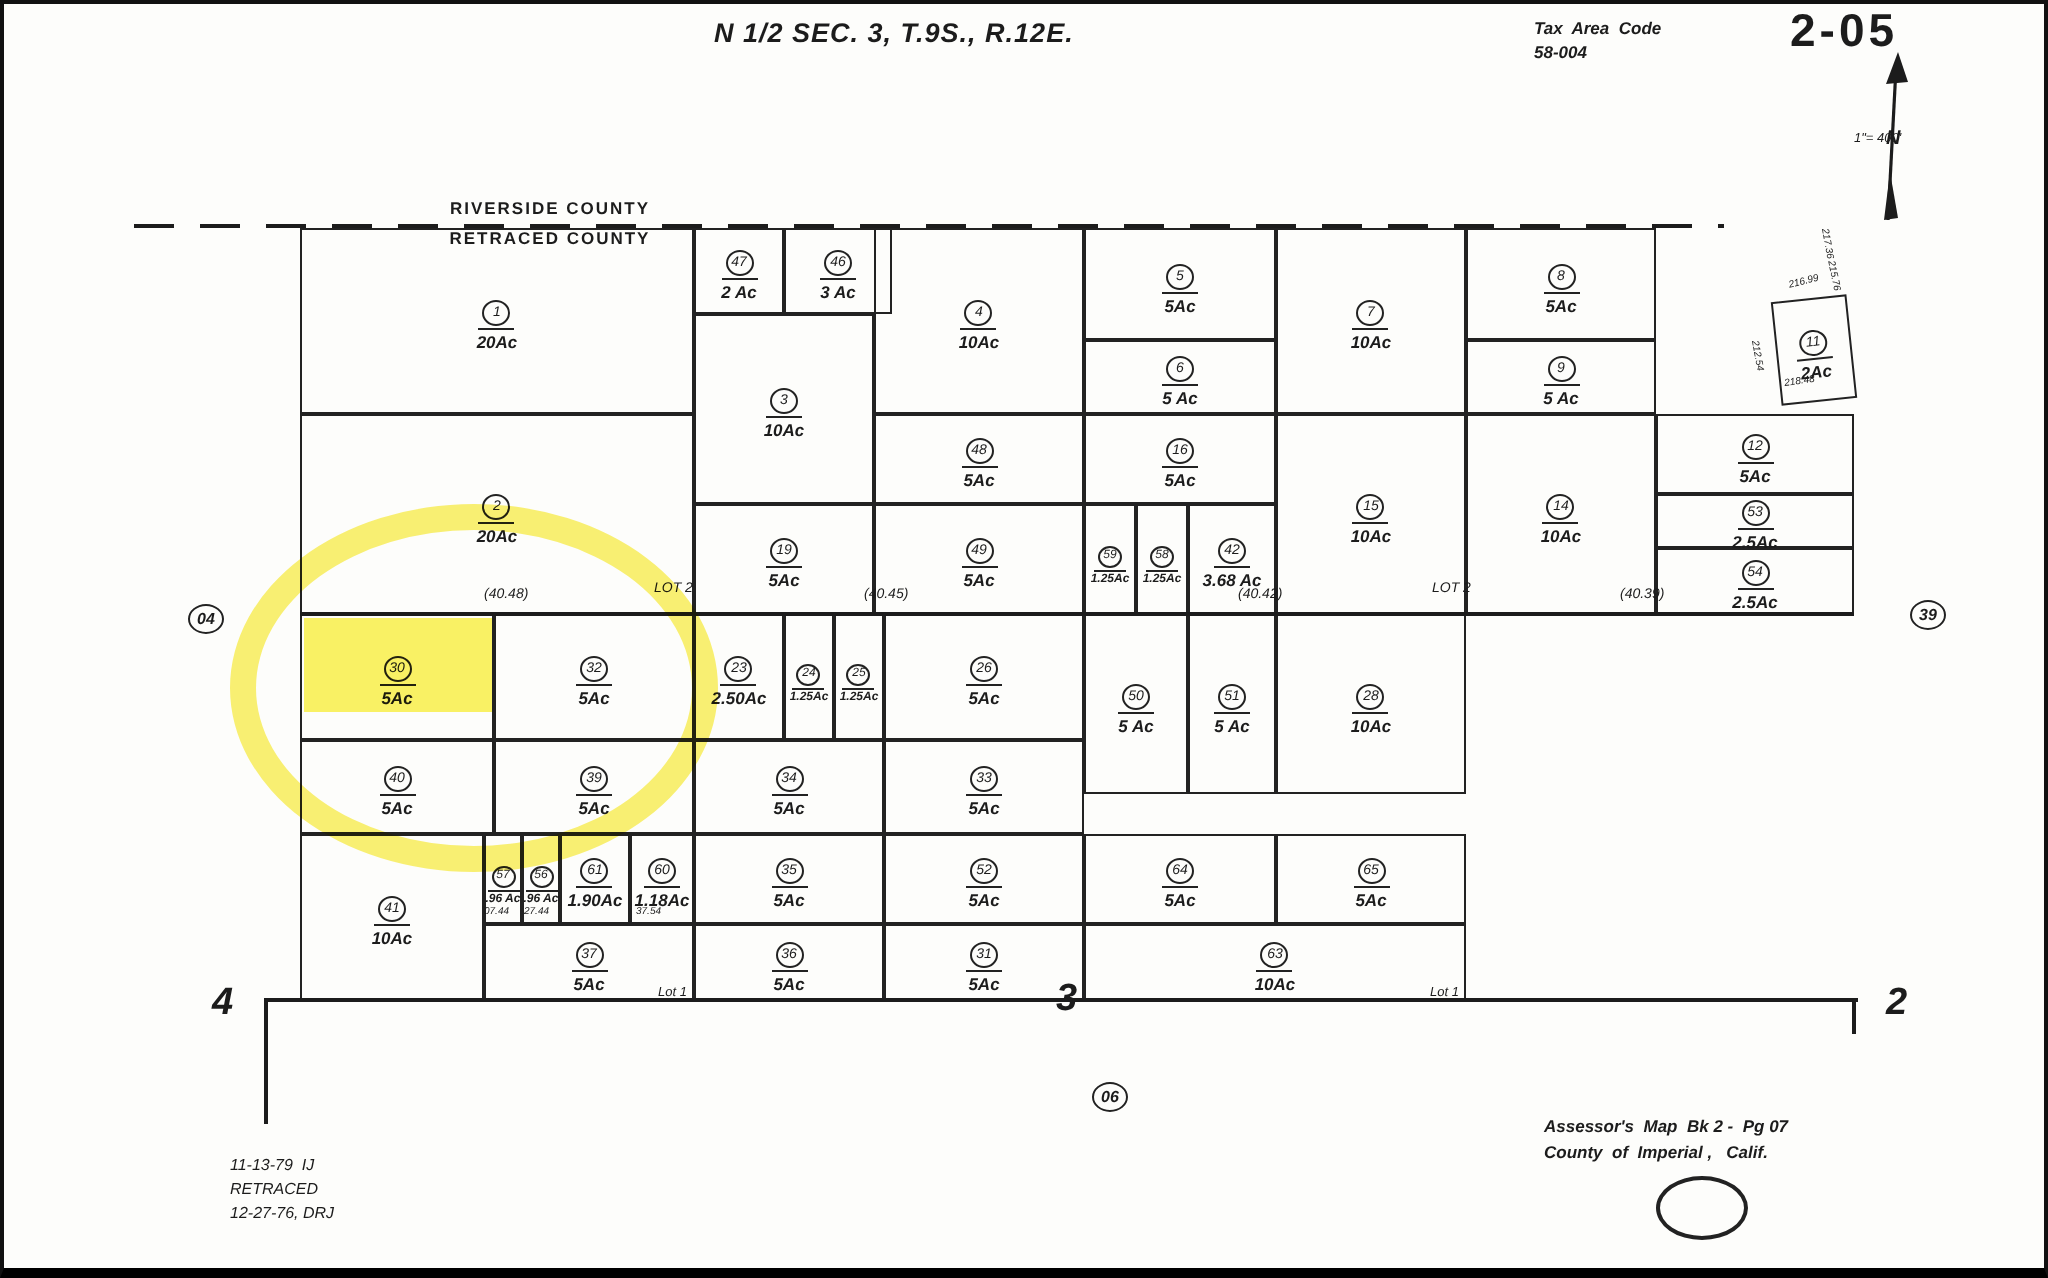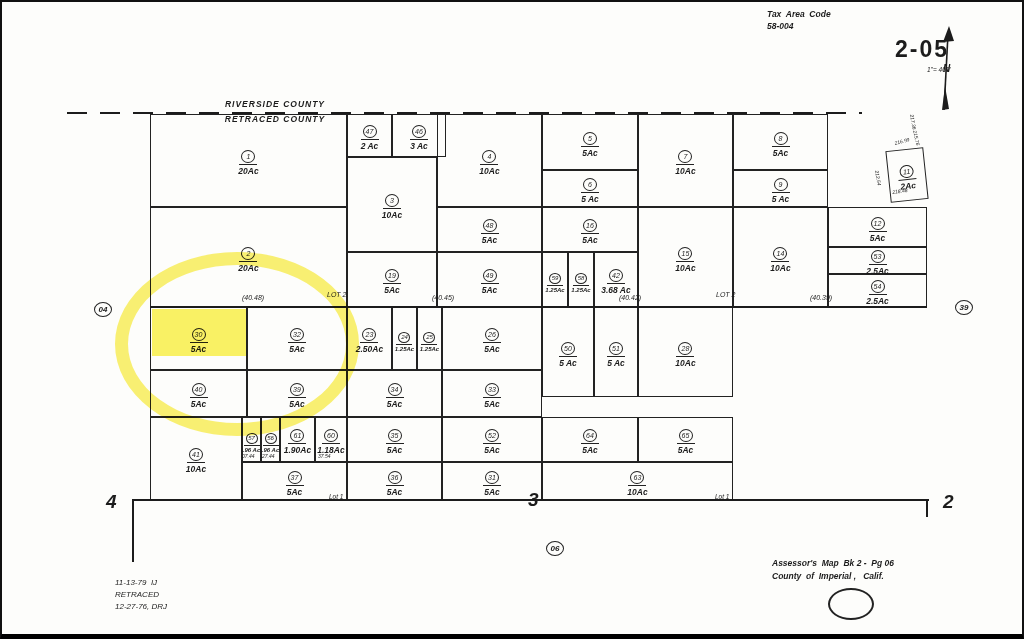--- a/index.html
+++ b/index.html
@@ -3,24 +3,24 @@
 <meta charset="utf-8">
 <style>
   html,body{margin:0;padding:0;background:#e8e8e8;}
   .page{position:relative;width:1024px;height:639px;background:#fdfdfb;
     border:2px solid #111;border-bottom:5px solid #000;box-sizing:border-box;
     font-family:"Liberation Sans",sans-serif;color:#1c1c1c;overflow:hidden;}
   .abs{position:absolute;}
   
   .title{left:355px;top:7px;font-size:13.5px;font-weight:bold;font-style:italic;letter-spacing:.5px;}
   .tac{left:765px;top:6px;font-size:8.5px;font-weight:bold;font-style:italic;line-height:12px;white-space:pre;}
-  .pageno{left:893px;top:0px;font-size:23px;font-weight:bold;letter-spacing:2px;margin-top:34px;}
+  .pageno{left:893px;top:0px;font-size:23px;font-weight:bold;letter-spacing:2px;}
   .scale{left:925px;top:64px;font-size:6.5px;font-style:italic;}
   
-  .cnty{font-size:8.5px;font-weight:bold;font-style:italic;letter-spacing:1px;text-align:center;width:160px;}
+  .cnty{font-size:8.5px;font-weight:bold;letter-spacing:1px;text-align:center;width:160px;}
   
   .parcel{position:absolute;border:1px solid #222;box-sizing:border-box;
     display:flex;align-items:center;justify-content:center;}
   .plbl{display:flex;flex-direction:column;align-items:center;font-style:italic;}
   .pnumw{border-bottom:1px solid #222;padding:0 2px 1px;}
   .pnum{display:inline-block;min-width:10px;height:11px;line-height:11px;padding:0 1px;
     border:1px solid #222;border-radius:50%;font-size:7px;text-align:center;font-style:italic;}
   .pac{font-size:8.5px;font-weight:bold;margin-top:1px;white-space:nowrap;}
   .parcel.tiny .pnum{min-width:8px;height:9px;line-height:9px;font-size:6px;}
   .parcel.tiny .pac{font-size:6px;}
@@ -37,20 +37,21 @@
   
   .notes{left:113px;top:575px;font-size:8px;font-style:italic;line-height:12px;white-space:pre;}
   .credit{left:770px;top:555px;font-size:8.5px;font-weight:bold;font-style:italic;line-height:13px;white-space:pre;}
   .stamp{left:826px;top:586px;width:42px;height:28px;border:2.5px solid #222;border-radius:50%;}
 </style>
 </head>
 <body>
 
 <div class="page">
 
+  <div class="abs title">N 1/2  SEC. 3,  T.9S.,  R.12E.</div>
   <div class="abs tac"><span>Tax  Area  Code</span>
 <span>58-004</span></div>
   <div class="abs pageno">2-05</div>
 
   <svg class="abs" style="left:928px;top:24px;" width="34" height="88" viewBox="0 0 34 88">
     <line x1="18" y1="8" x2="14" y2="84" stroke="#1c1c1c" stroke-width="1.6"></line>
     <polygon points="19,0 13,16 24,15" fill="#1c1c1c"></polygon>
     <polygon points="15,60 12,84 19,83" fill="#1c1c1c"></polygon>
     <text x="13" y="46" font-size="10" font-style="italic" font-weight="bold" fill="#1c1c1c">N</text>
   </svg>
@@ -389,17 +390,17 @@
       <div class="abs circ" style="left: 544px; top: 539px;">06</div>
     </div>
 
   <div class="abs hl-rect" id="hl-rect" style="left: 150px; top: 307px; width: 94px; height: 47px; background: rgba(249, 238, 42, 0.72);"></div>
   <div class="abs hl-ellipse" id="hl-ellipse" style="left: 113px; top: 250px; width: 218px; height: 158px; border: 13px solid rgba(247, 233, 30, 0.62);"></div>
 
   <div class="abs notes"><span>11-13-79  IJ</span>
 <span>RETRACED</span>
 <span>12-27-76, DRJ</span></div>
 
-  <div class="abs credit"><span>Assessor's  Map  Bk 2 -  Pg 06</span>
+  <div class="abs credit"><span>Assessor's  Map  Bk 2 -  Pg 07</span>
 <span>County  of  Imperial ,   Calif.</span></div>
   <div class="abs stamp"></div>
 
 </div>
 
 </body></html>

